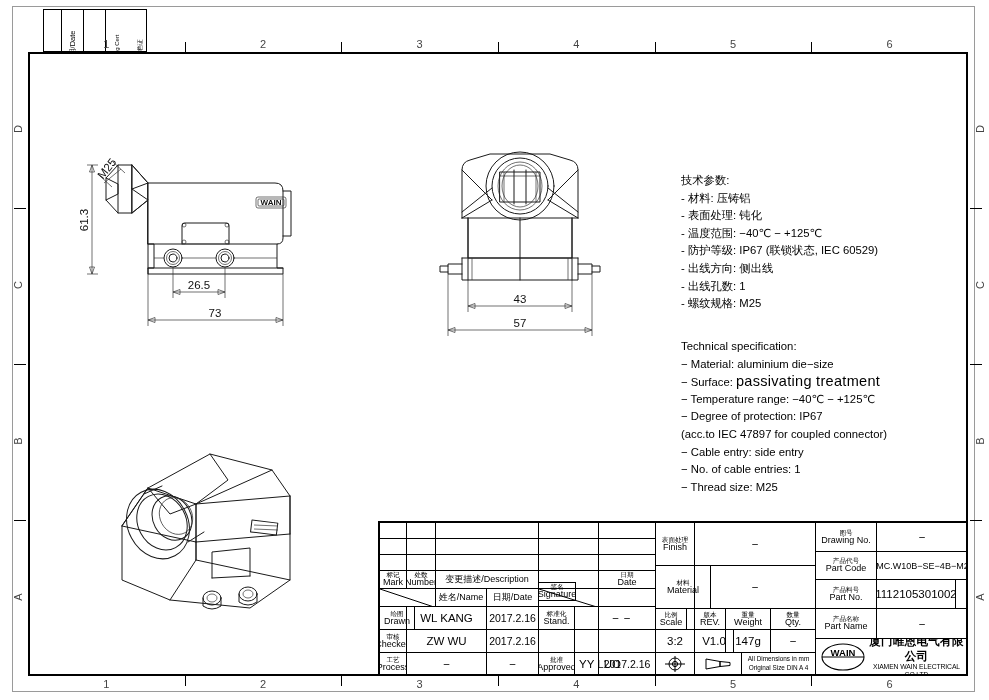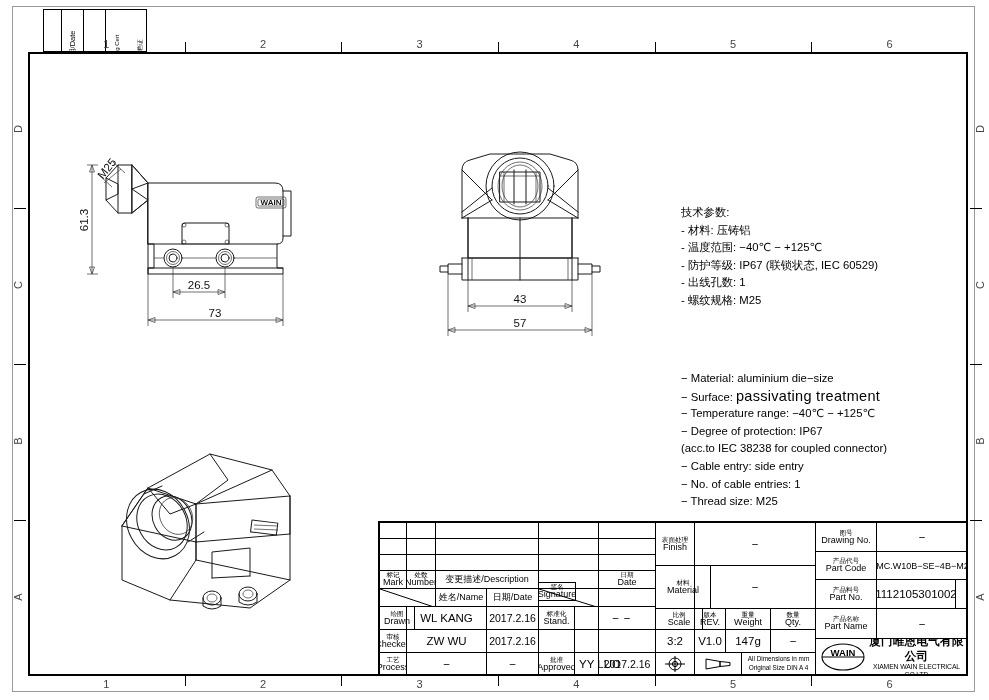--- a/index.html
+++ b/index.html
@@ -24,21 +24,21 @@
   .corner-cell{border-right:1px solid #000;box-sizing:border-box;height:100%;
       display:flex;align-items:flex-end;justify-content:center;overflow:hidden;}
   .corner-cell:last-child{border-right:none;}
   .cv{font-size:7.5px;line-height:1.05;white-space:nowrap;
       transform:rotate(-90deg);transform-origin:center center;}
   .cv2{font-size:6px;line-height:1.05;white-space:nowrap;text-align:center;
       transform:rotate(-90deg);transform-origin:center center;}
 
   
   .spec{position:absolute;font-size:11.3px;line-height:17.6px;white-space:nowrap;
-        font-family:"Liberation Sans","DejaVu Sans",sans-serif;margin-top:32px;}
+        font-family:"Liberation Sans","DejaVu Sans",sans-serif;}
   .spec.cn{left:681px;top:172px;}
   .spec.en{left:681px;top:338px;}
   .spec div{height:17.6px;}
   .big{font-size:14.5px;letter-spacing:.3px;}
 
   
   svg{display:block;}
   .vw{position:absolute;}
   .ln{fill:none;stroke:#1a1a1a;stroke-width:1;stroke-linejoin:round;stroke-linecap:round;}
   .thin{fill:none;stroke:#333;stroke-width:.7;}
@@ -250,34 +250,37 @@
     <path class="ln" d="M139 164 L139 172 Q148 178 157 172 L157 164"></path>
     <ellipse class="thin" cx="148" cy="164" rx="5" ry="4"></ellipse>
     <path class="ln" d="M96 130 L96 112"></path>
     <path class="ln" d="M190 104 L190 66"></path>
   </svg>
   </div>
 
   <div class="spec cn">
     <div>技术参数:</div>
     <div>- 材料: 压铸铝</div>
+    <div>- 表面处理: 钝化</div>
     <div>- 温度范围: −40℃  −  +125℃</div>
     <div>- 防护等级: IP67 (联锁状态, IEC  60529)</div>
+    <div>- 出线方向: 侧出线</div>
     <div>- 出线孔数: 1</div>
     <div>- 螺纹规格: M25</div>
   </div>
 
   <div class="spec en">
+    <div>Technical specification:</div>
     <div>−  Material:  aluminium  die−size</div>
     <div>
       <span>−  Surface: </span><span class="big">passivating  treatment</span>
     </div>
     <div>−  Temperature  range:  −40℃  −  +125℃</div>
     <div>−  Degree  of  protection:  IP67</div>
-    <div>    (acc.to  IEC  38238  for  coupled  connector)</div>
+    <div>    (acc.to  IEC  47897  for  coupled  connector)</div>
     <div>−  Cable  entry:  side  entry</div>
     <div>−  No.  of  cable  entries:  1</div>
     <div>−  Thread  size:  M25</div>
   </div>
 
   <div id="titleblock">
 
     <div class="tb-abs" style="left:0;top:0;width:28px;height:17px"></div>
     <div class="tb-abs" style="left:27px;top:0;width:30px;height:17px"></div>
     <div class="tb-abs" style="left:56px;top:0;width:104px;height:17px"></div>
@@ -423,21 +426,21 @@
     <div class="tb-abs" style="left:276px;top:43px;width:56px;height:44px">
       <div class="two">
           <span class="cnl">材料</span>
       <span class="enl">Material</span>
         </div>
     </div>
     <div class="tb-abs" style="left:315px;top:43px;width:122px;height:44px">
       <span class="val">−</span>
     </div>
 
-    <div class="tb-abs" style="left:276px;top:86px;width:48px;height:22px">
+    <div class="tb-abs" style="left:276px;top:86px;width:32px;height:22px">
       <div class="two">
           <span class="cnl">比例</span>
       <span class="enl">Scale</span>
         </div>
     </div>
     <div class="tb-abs" style="left:315px;top:86px;width:32px;height:22px">
       <div class="two">
           <span class="cnl">版本</span>
       <span class="enl">REV.</span>
         </div>
@@ -451,21 +454,21 @@
     <div class="tb-abs" style="left:391px;top:86px;width:46px;height:22px">
       <div class="two">
           <span class="cnl">数量</span>
       <span class="enl">Qty.</span>
         </div>
     </div>
 
     <div class="tb-abs" style="left:276px;top:107px;width:40px;height:24px">
       <span class="val">3:2</span>
     </div>
-    <div class="tb-abs" style="left:315px;top:107px;width:32px;height:24px">
+    <div class="tb-abs" style="left:315px;top:107px;width:40px;height:24px">
       <span class="val">V1.0</span>
     </div>
     <div class="tb-abs" style="left:346px;top:107px;width:46px;height:24px">
       <span class="val">147g</span>
     </div>
     <div class="tb-abs" style="left:391px;top:107px;width:46px;height:24px">
       <span class="val">−</span>
     </div>
 
     <div class="tb-abs" style="left:276px;top:130px;width:40px;height:24px">

